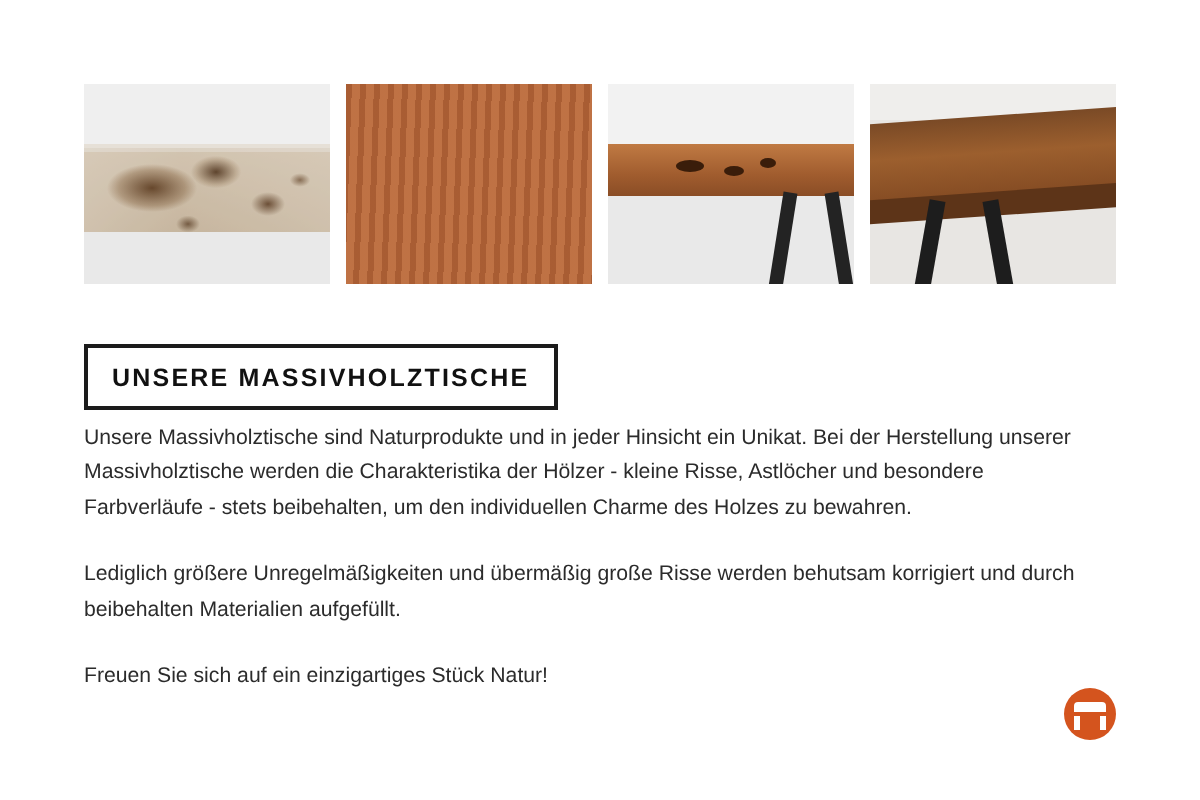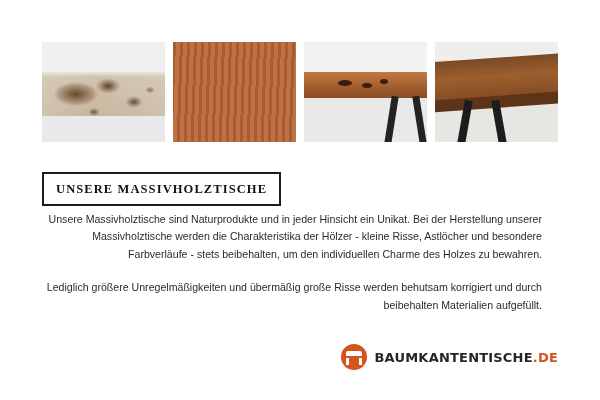--- a/index.html
+++ b/index.html
@@ -124,40 +124,39 @@
   .photo-4 .leg-b { left: 60px; transform: rotate(-10deg); }
   
   .heading-box {
     position: absolute;
     left: 42px;
     top: 172px;
     border: 2px solid #1b1b1b;
     padding: 8px 12px 7px 12px;
   }
   .heading-box .heading-text {
-    font-family: Liberation Serif, serif;
+    font-family: Liberation Sans, sans-serif;
     font-weight: bold;
     font-size: 12.5px;
     letter-spacing: 1.1px;
     color: #111111;
     white-space: nowrap;
   }
   
   .body-copy {
     position: absolute;
     left: 42px;
     top: 211px;
     width: 500px;
   }
   .body-copy p {
     margin: 0 0 16px 0;
     font-size: 10.6px;
     line-height: 1.65;
     color: #2b2b2b;
-    text-align: right;
   }
   .body-copy p:last-child { margin-bottom: 0; }
   
   .brand {
     position: absolute;
     right: 42px;
     bottom: 30px;
     display: flex;
     align-items: center;
     gap: 8px;
@@ -221,20 +220,20 @@
     </div>
   </div>
 
   <div class="heading-box">
     <div class="heading-text">UNSERE MASSIVHOLZTISCHE</div>
   </div>
 
   <div class="body-copy">
     <p>Unsere Massivholztische sind Naturprodukte und in jeder Hinsicht ein Unikat. Bei der Herstellung unserer Massivholztische werden die Charakteristika der Hölzer - kleine Risse, Astlöcher und besondere Farbverläufe - stets beibehalten, um den individuellen Charme des Holzes zu bewahren.</p>
     <p>Lediglich größere Unregelmäßigkeiten und übermäßig große Risse werden behutsam korrigiert und durch beibehalten Materialien aufgefüllt.</p>
+    <p>Freuen Sie sich auf ein einzigartiges Stück Natur!</p>
   </div>
 
   <div class="brand">
     <div class="brand-mark"></div>
-    <div class="brand-text"><span>BAUMKANTENTISCHE</span><span class="suffix">.DE</span></div>
   </div>
 
 </div>
 
 </body></html>

